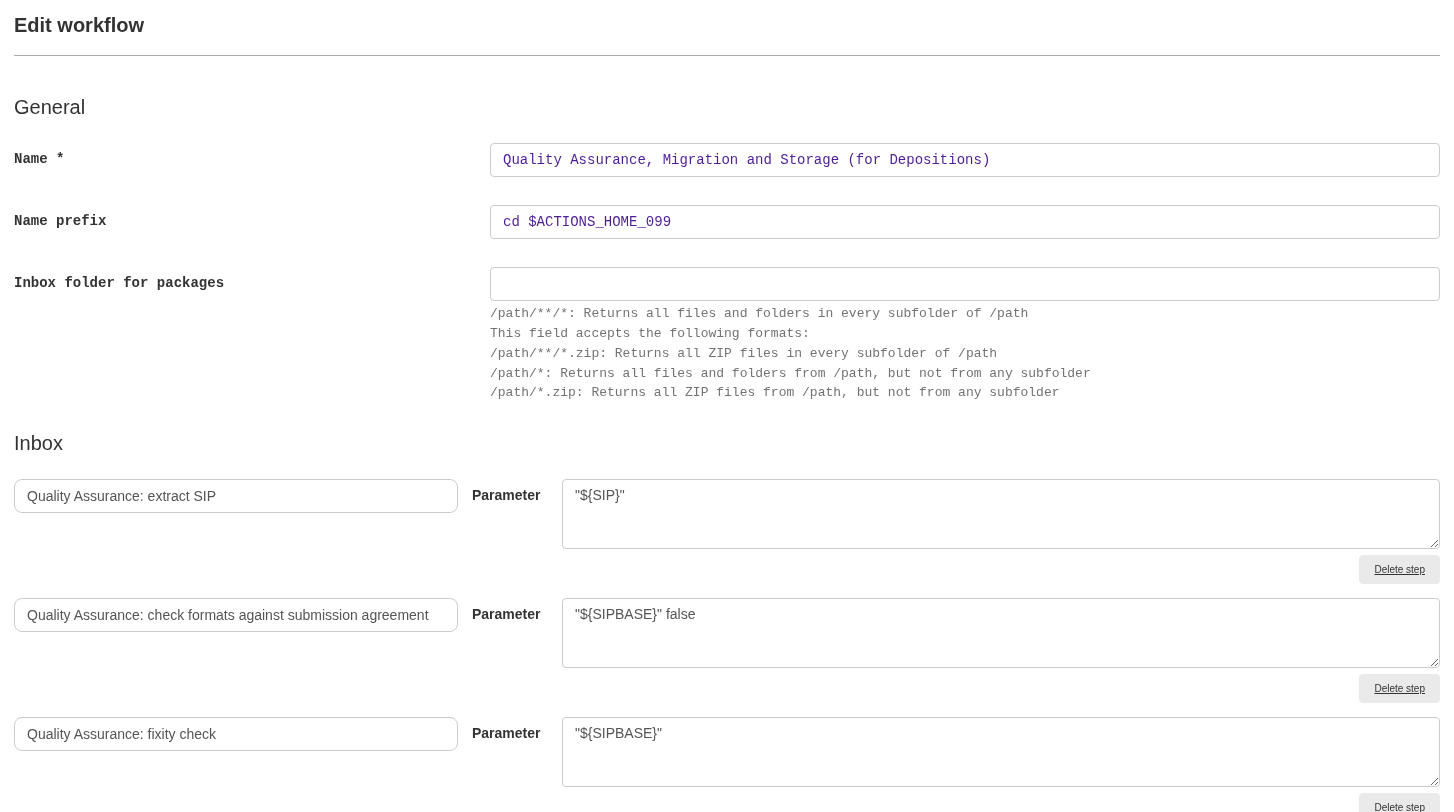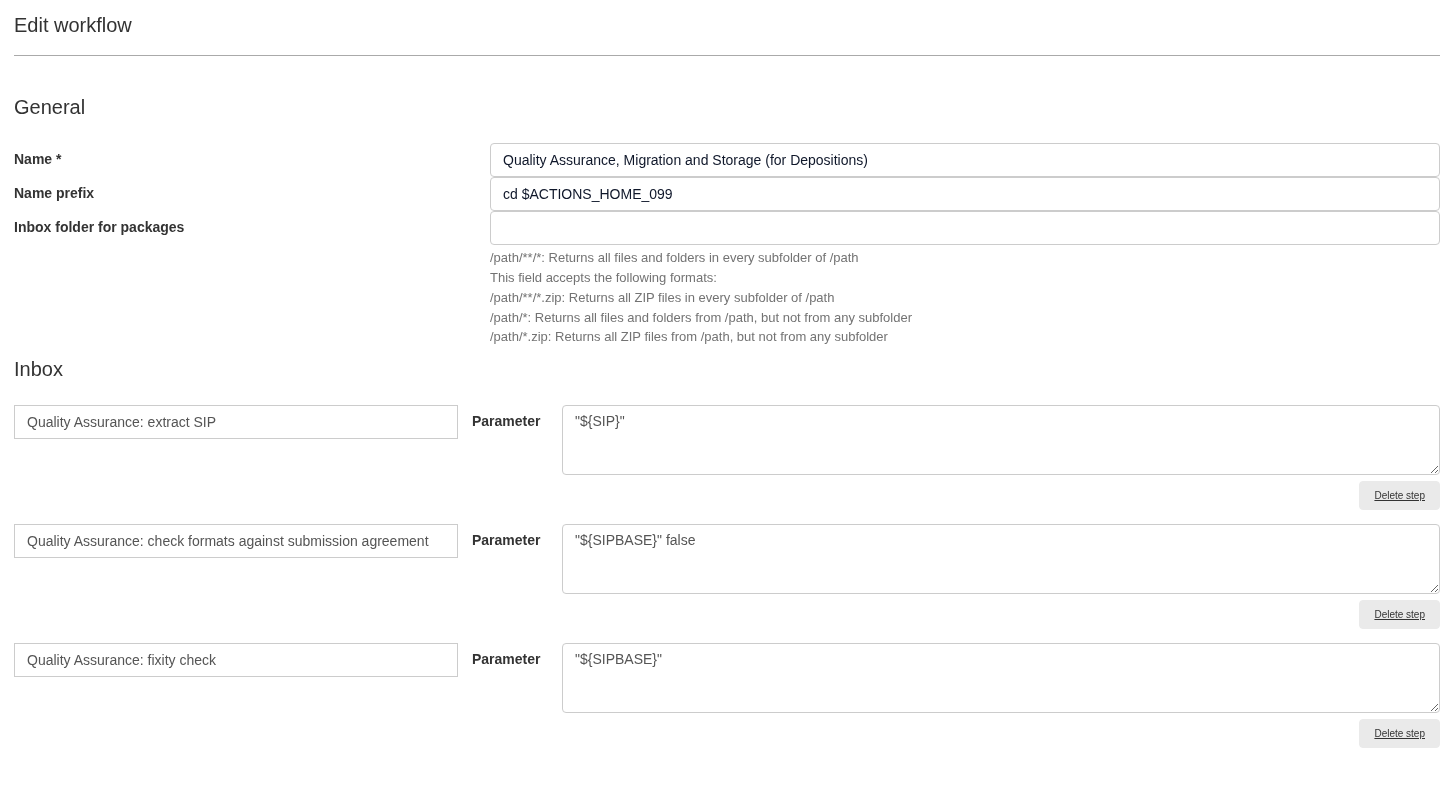--- a/index.html
+++ b/index.html
@@ -9,59 +9,60 @@
   }
   body {
     font-family: "Segoe UI", Arial, sans-serif;
     font-size: 14px;
     color: #333;
     background: #fff;
     padding: 14px 14px 30px 14px;
   }
   .page-title {
     font-size: 20px;
-    font-weight: 400;
+    font-weight: 700;
     color: #333;
     margin-bottom: 18px;
   }
   .hr {
     border: none;
     border-top: 1px solid #aaa;
     margin-bottom: 40px;
   }
   .section-title {
     font-size: 20px;
     font-weight: 400;
     color: #333;
     margin-bottom: 24px;
   }
   .form-row {
     display: flex;
     align-items: flex-start;
-    margin-bottom: 0;
+    margin-bottom: 28px;
+    font-family: Liberation Mono, monospace;
   }
   .form-label {
     width: 476px;
     flex-shrink: 0;
     font-weight: 700;
     font-size: 14px;
     padding-top: 8px;
   }
   .form-field {
     flex: 1;
   }
   .text-input {
     width: 100%;
     height: 34px;
     padding: 6px 12px;
     font-size: 14px;
     border: 1px solid #ccc;
     border-radius: 4px;
     font-family: inherit;
-    color: #0f172a;
+    color: #4c1d95;
   }
   .help-text {
     font-size: 13px;
     color: #737373;
     line-height: 1.45;
     margin-top: 4px;
   }
   .help-text div {
     margin-bottom: 1px;
   }
@@ -76,21 +77,21 @@
     align-items: flex-start;
     gap: 14px;
   }
   .step-name {
     width: 444px;
     flex-shrink: 0;
     height: 34px;
     padding: 7px 12px;
     font-size: 14px;
     border: 1px solid #ccc;
-    border-radius: 0;
+    border-radius: 8px;
     font-family: inherit;
     color: #555;
     background: #fff;
   }
   .param-label {
     width: 76px;
     flex-shrink: 0;
     font-weight: 700;
     font-size: 14px;
     padding-top: 8px;

